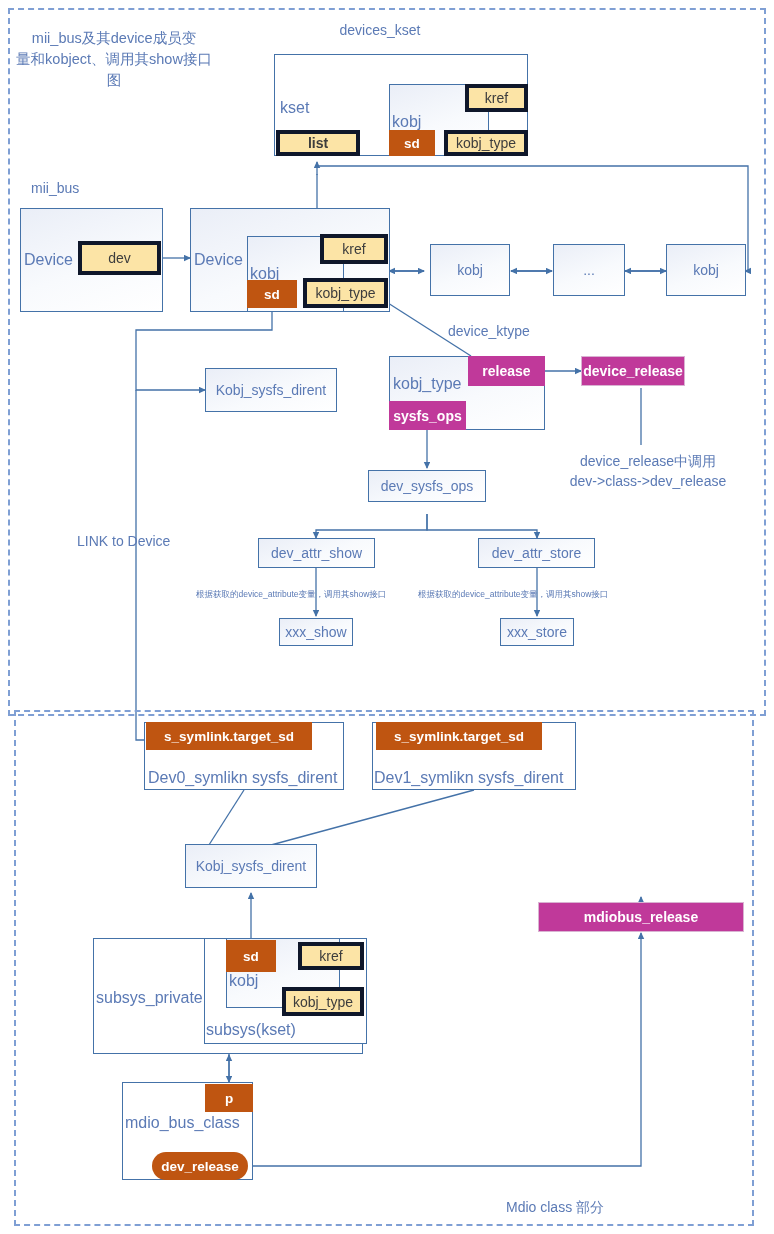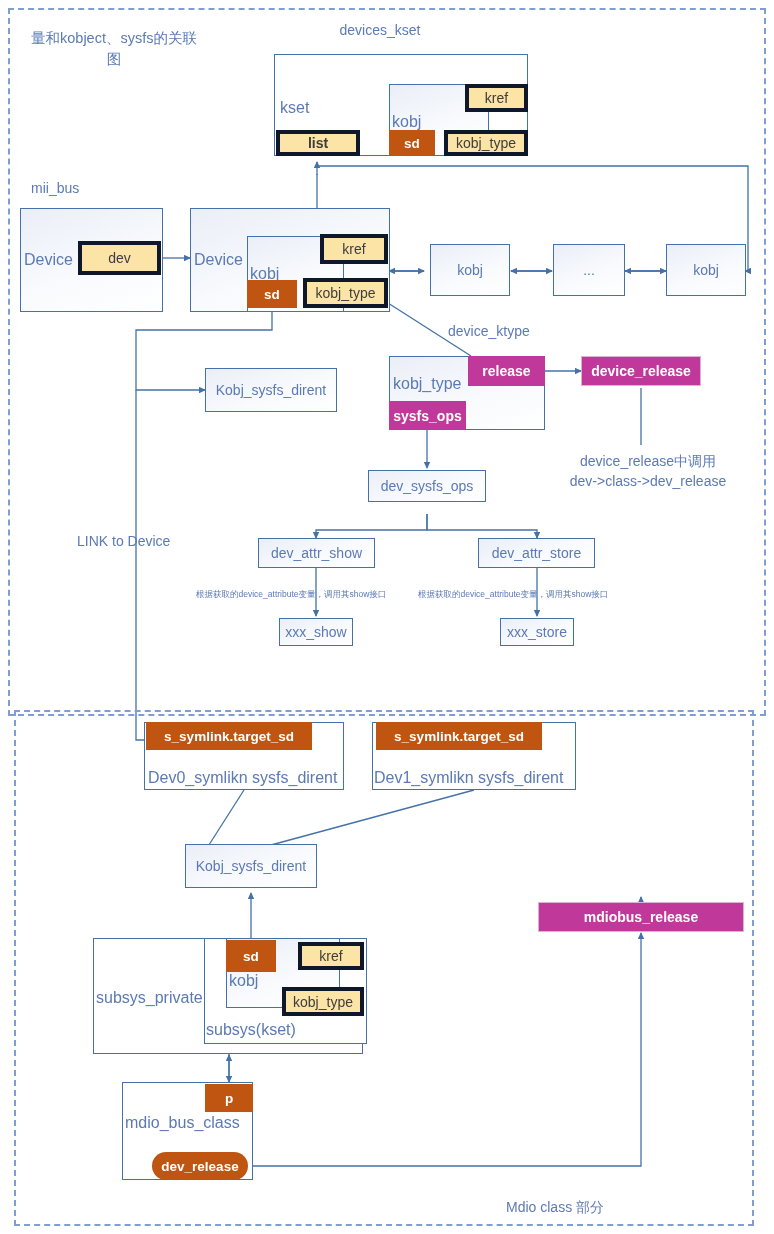--- a/index.html
+++ b/index.html
@@ -93,21 +93,22 @@
       <path d="M248,1166 L641,1166 L641,933" marker-end="url(#ah)"></path>
 
       <path d="M641,903 L641,897" marker-end="url(#ah)"></path>
     </g>
   </svg>
 
   <div class="dashed" style="left:8px;top:8px;width:758px;height:708px;"></div>
   <div class="dashed" style="left:14px;top:710px;width:740px;height:516px;"></div>
 
   <div class="title-block" style="left:14px;top:28px;width:200px;">
-    <div>量和kobject、sysfs的关联</div>
+    <div>mii_bus及其device成员变</div>
+    <div>量和kobject、调用其show接口</div>
     <div>图</div>
   </div>
 
   <div class="free-lbl center" style="left:300px;top:22px;width:160px;">devices_kset</div>
 
   <div class="box outline-plain" style="left:274px;top:54px;width:254px;height:102px;"></div>
   <div class="lbl-in" style="left:280px;top:99px;">kset</div>
   <div class="box chip-yellow" style="left:276px;top:130px;width:84px;height:26px;font-weight:bold;">list</div>
 
   <div class="box outline" style="left:389px;top:84px;width:100px;height:72px;"></div>
@@ -135,21 +136,21 @@
   <div class="box outline ctr lbl" style="left:553px;top:244px;width:72px;height:52px;">...</div>
   <div class="box outline ctr lbl" style="left:666px;top:244px;width:80px;height:52px;">kobj</div>
 
   <div class="free-lbl" style="left:448px;top:323px;">device_ktype</div>
 
   <div class="box outline" style="left:389px;top:356px;width:156px;height:74px;"></div>
   <div class="lbl-in" style="left:393px;top:375px;">kobj_type</div>
   <div class="box chip-magenta" style="left:468px;top:356px;width:77px;height:30px;">release</div>
   <div class="box chip-magenta" style="left:389px;top:401px;width:77px;height:29px;">sysfs_ops</div>
 
-  <div class="box chip-magenta wide" style="left:581px;top:356px;width:120px;height:30px;">device_release</div>
+  <div class="box chip-magenta wide" style="left:581px;top:356px;width:104px;height:30px;">device_release</div>
 
   <div class="free-lbl center" style="left:528px;top:451px;width:240px;line-height:1.45;">
     <div>device_release中调用</div>
     <div>dev-&gt;class-&gt;dev_release</div>
   </div>
 
   <div class="box outline ctr lbl" style="left:205px;top:368px;width:132px;height:44px;">Kobj_sysfs_dirent</div>
 
   <div class="free-lbl" style="left:77px;top:533px;">LINK to Device</div>
 

